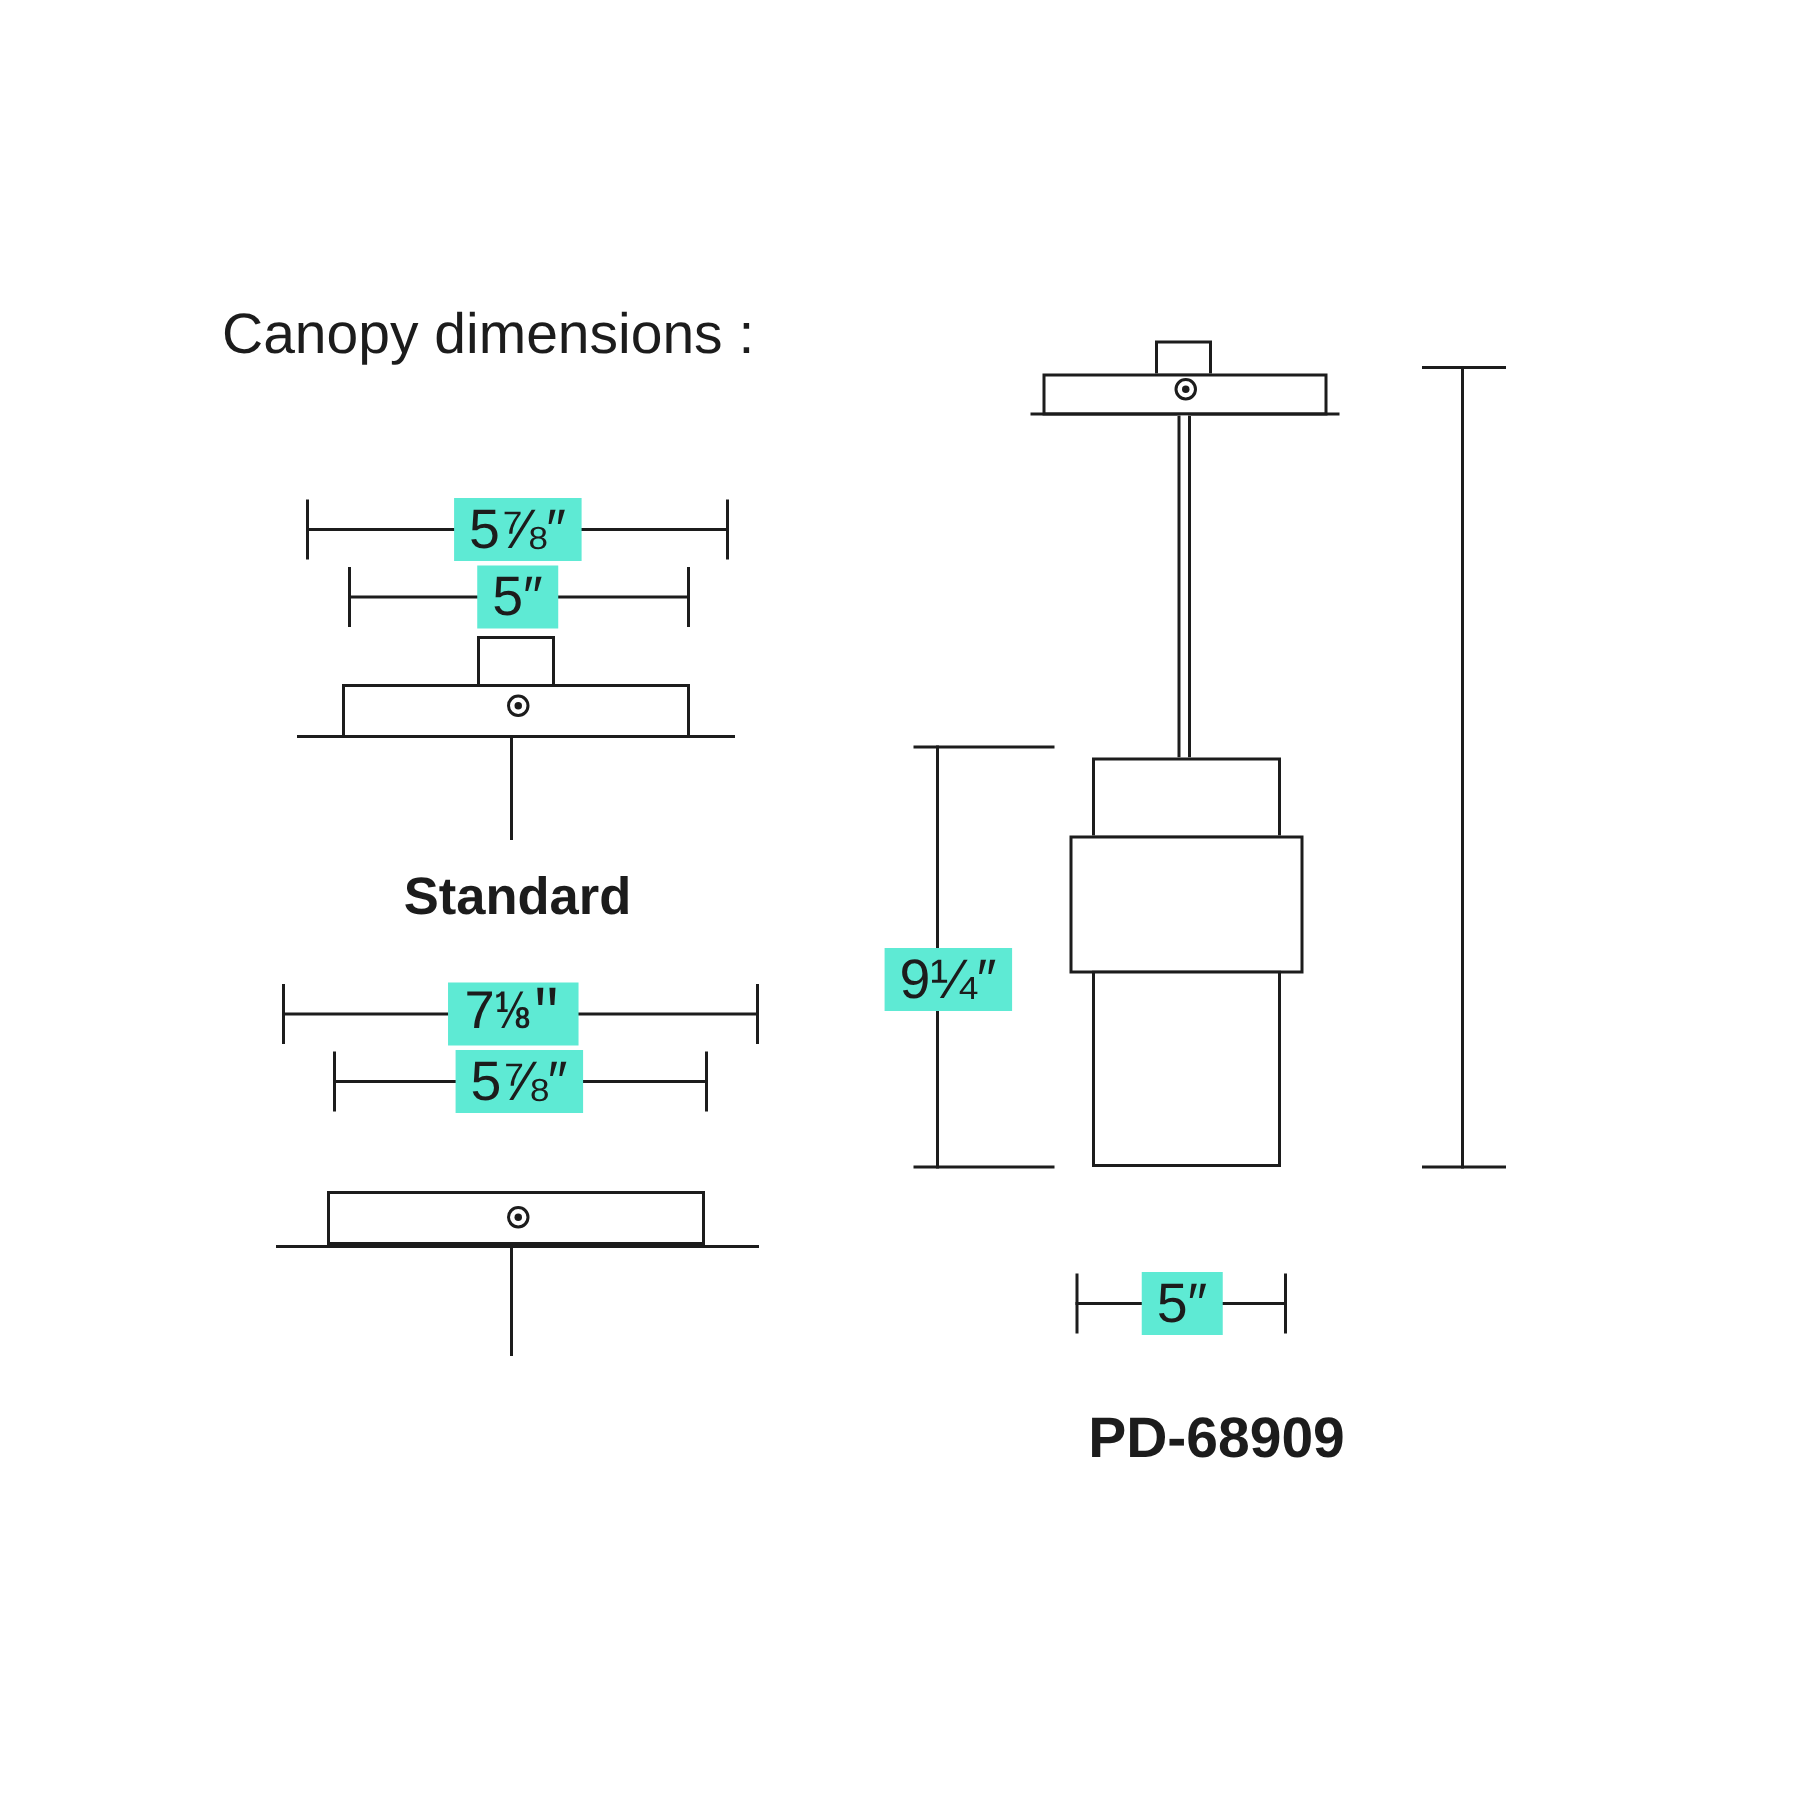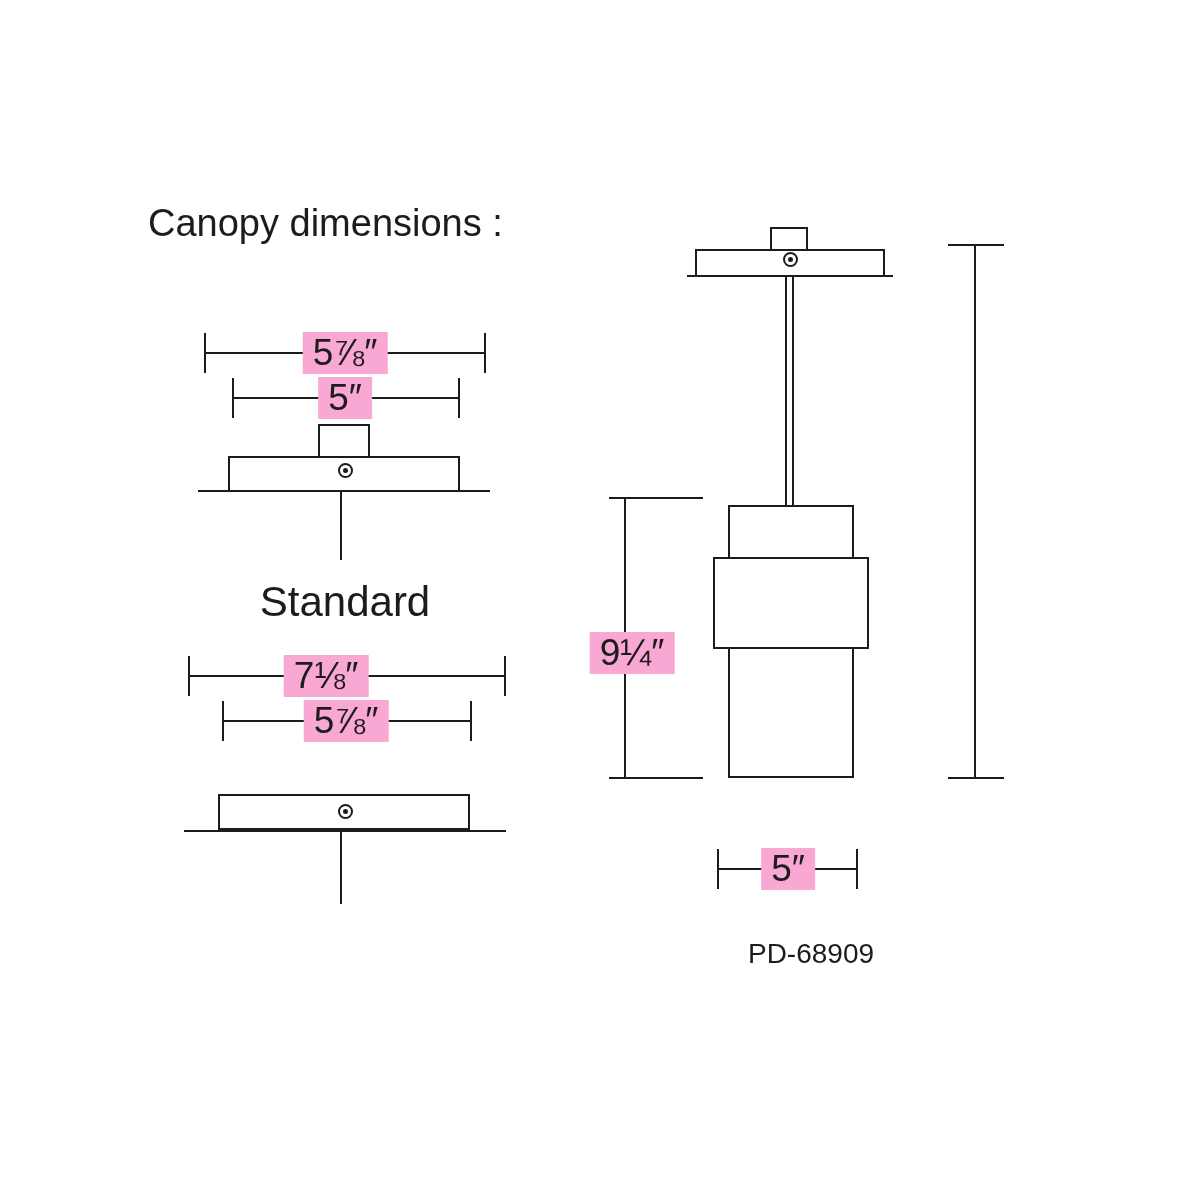--- a/index.html
+++ b/index.html
@@ -5,26 +5,26 @@
   html,body{margin:0;padding:0;background:#ffffff;}
   #canvas{
     position:relative;width:1200px;height:1200px;background:#ffffff;
     font-family:"Liberation Sans","DejaVu Sans",sans-serif;color:#1c1c1c;overflow:hidden;
   }
   .layer{position:absolute;left:0;top:0;width:100%;height:100%;}
   .hline{position:absolute;height:2px;background:#1c1c1c;}
   .vline{position:absolute;width:2px;background:#1c1c1c;}
   .box{position:absolute;border:2px solid #1c1c1c;background:#ffffff;box-sizing:border-box;}
   .dim-text{
-    position:absolute;transform:translate(-50%,-50%);background:#f9a8d4;
+    position:absolute;transform:translate(-50%,-50%);background:#5eead4;
     padding:0 10px;font-size:37px;white-space:nowrap;
   }
   .title{position:absolute;font-size:38px;white-space:nowrap;}
-  .label{position:absolute;transform:translateX(-50%);font-weight:normal;font-size:42px;white-space:nowrap;}
-  .model{position:absolute;transform:translateX(-50%);font-weight:normal;font-size:28px;white-space:nowrap;}
+  .label{position:absolute;transform:translateX(-50%);font-weight:bold;font-size:35px;white-space:nowrap;}
+  .model{position:absolute;transform:translateX(-50%);font-weight:bold;font-size:38px;white-space:nowrap;}
   .screw{
     position:absolute;width:15px;height:15px;border:2px solid #1c1c1c;border-radius:50%;
     background:#ffffff;box-sizing:border-box;
   }
   .screw-dot{
     position:absolute;left:50%;top:50%;width:5px;height:5px;margin:-2.5px 0 0 -2.5px;
     background:#1c1c1c;border-radius:50%;
   }
   .tube{
     position:absolute;border-left:2px solid #1c1c1c;border-right:2px solid #1c1c1c;
@@ -62,21 +62,21 @@
     <div class="hline" style="left:198px;top:490px;width:292px;"></div>
     <div class="vline" style="left:340px;top:492px;height:68px;"></div>
     <div class="label" style="left:345px;top:578px;">Standard</div>
   </div>
 
   <div class="layer">
 
     <div class="vline" style="left:188px;top:656px;height:40px;"></div>
     <div class="vline" style="left:504px;top:656px;height:40px;"></div>
     <div class="hline" style="left:188px;top:675px;width:318px;"></div>
-    <div class="dim-text" style="left:326px;top:676px;">7⅛″</div>
+    <div class="dim-text" style="left:342px;top:676px;font-family:Liberation Mono, monospace;">7⅛″</div>
 
     <div class="vline" style="left:222px;top:701px;height:40px;"></div>
     <div class="vline" style="left:470px;top:701px;height:40px;"></div>
     <div class="hline" style="left:222px;top:720px;width:250px;"></div>
     <div class="dim-text" style="left:346px;top:721px;">5⅞″</div>
 
     <div class="box" style="left:218px;top:794px;width:252px;height:36px;"></div>
     <div class="screw" style="left:338px;top:804px;">
         <div class="screw-dot"></div>
       </div>

